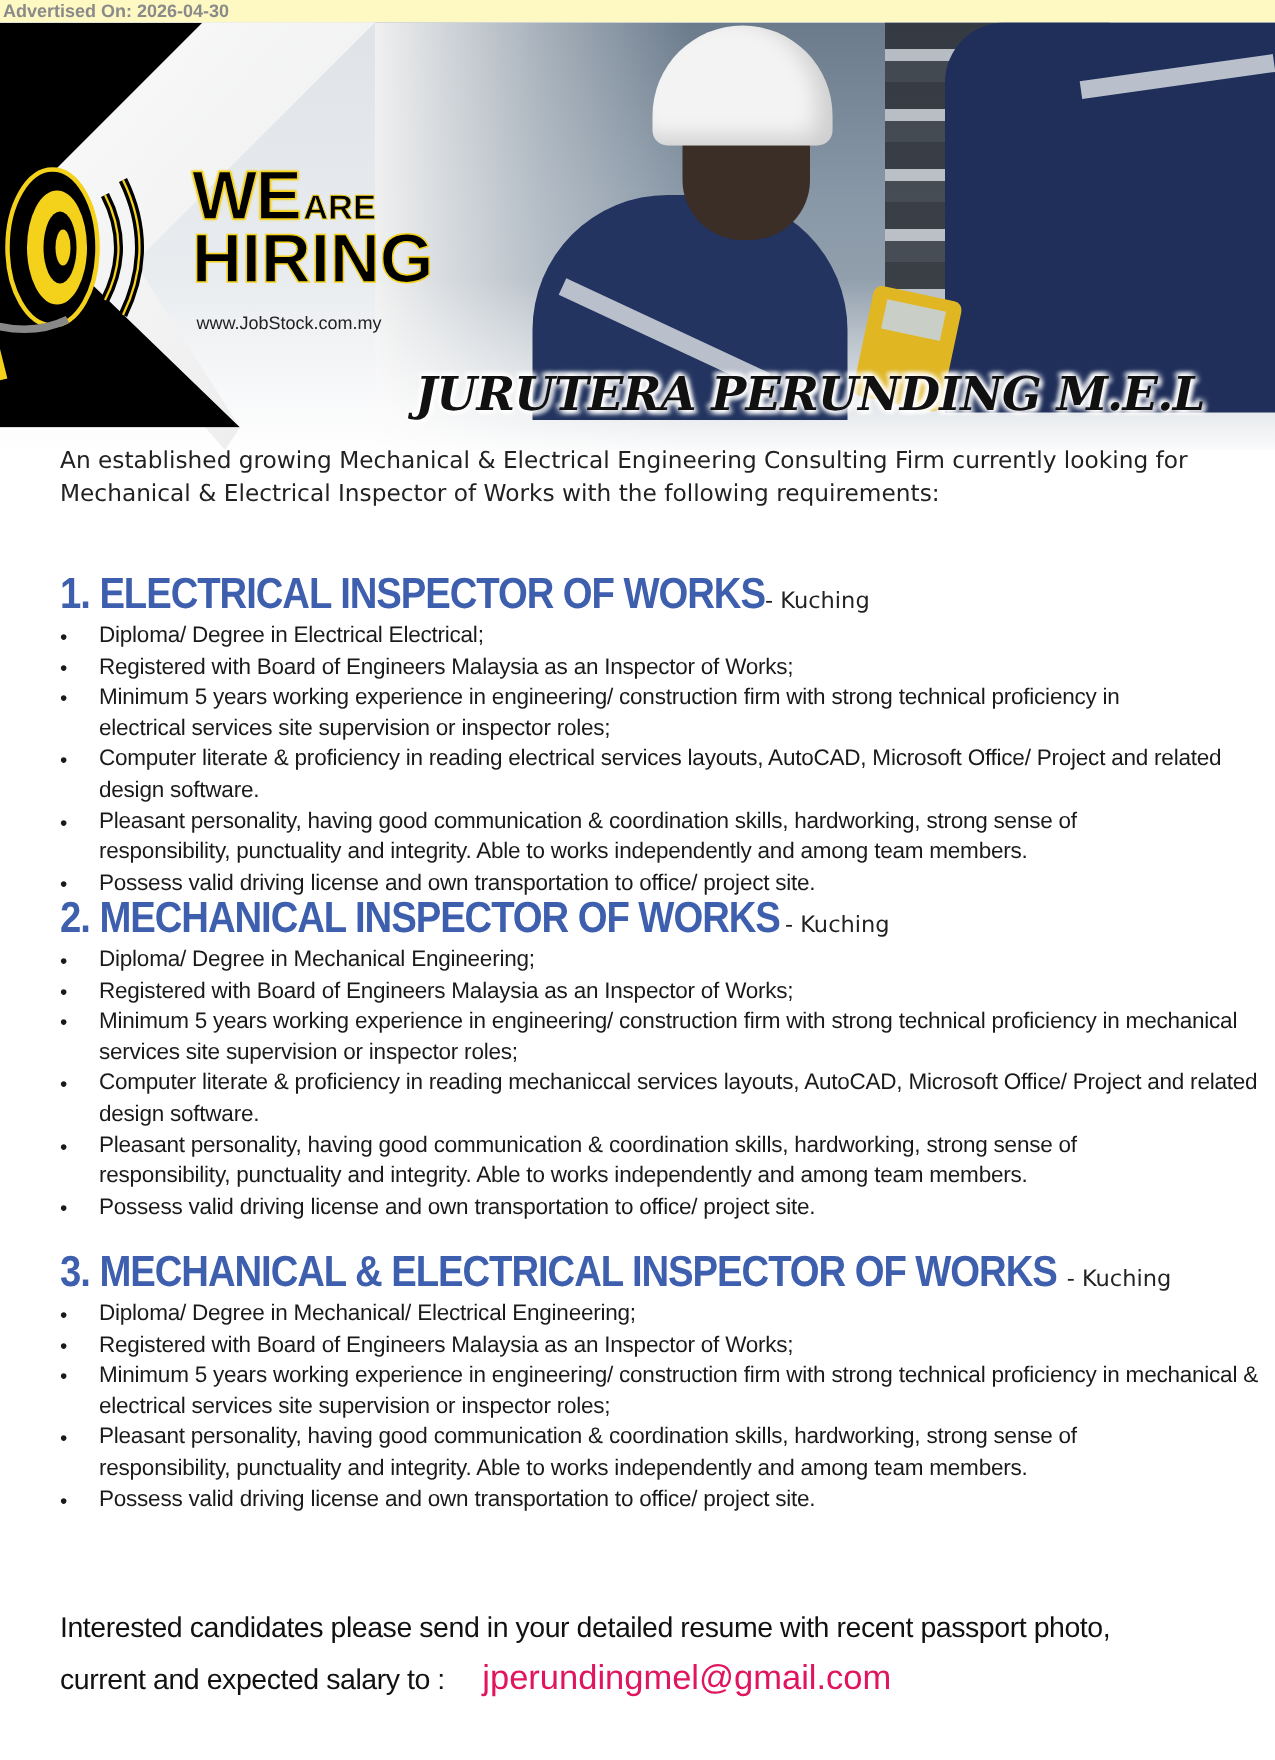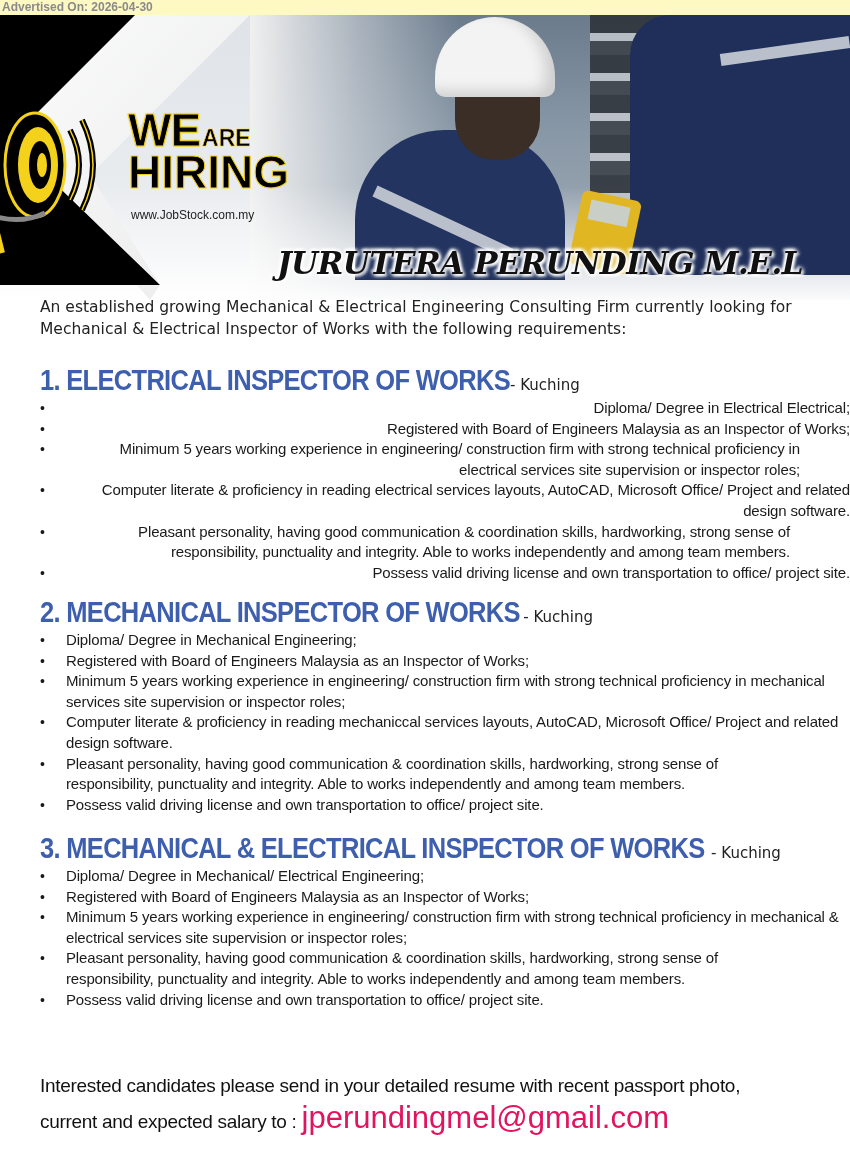--- a/index.html
+++ b/index.html
@@ -129,21 +129,21 @@
   ul.reqs li::before {
     content: "•"; position: absolute; left: 0; top: 0; font-size: 14px;
   }
 
   .contact {
     position: absolute; left: 40px; top: 1070px; width: 800px;
     font-family: "Liberation Sans", sans-serif; font-size: 19px; line-height: 32px; color: #111;
     letter-spacing: -0.3px;
   }
   .contact .email {
-    color: #e0145f; font-size: 31px; letter-spacing: 0px;
+    color: #e0145f; font-size: 23px; letter-spacing: 0px; margin-left: 20px;
   }
 </style>
 </head>
 <body>
 
 <div class="adbar">Advertised On: 2026-04-30</div>
 
 <div class="banner">
   <div class="photo">
     <div class="panel"></div>
@@ -178,21 +178,21 @@
     </div>
     <div class="line2">HIRING</div>
   </div>
   <div class="jobstock">www.JobStock.com.my</div>
 </div>
 
 <div class="company">JURUTERA PERUNDING M.E.L</div>
 
 <p class="intro">An established growing Mechanical &amp; Electrical Engineering Consulting Firm currently looking for Mechanical &amp; Electrical Inspector of Works with the following requirements:</p>
 
-<section class="section" style="top:364px;text-align:right;">
+<section class="section" style="top:380px;">
   <div class="sec-title">
     <span class="name">1. ELECTRICAL INSPECTOR OF WORKS</span>
     <span class="loc" style="margin-left:-64px;"> - Kuching</span>
   </div>
   <ul class="reqs">
     <li>Diploma/ Degree in Electrical Electrical;</li>
     <li>Registered with Board of Engineers Malaysia as an Inspector of Works;</li>
     <li style="padding-right:50px;">Minimum 5 years working experience in engineering/ construction firm with strong technical proficiency in electrical services site supervision or inspector roles;</li>
     <li>Computer literate &amp; proficiency in reading electrical services layouts, AutoCAD, Microsoft Office/ Project and related design software.</li>
     <li style="padding-right:60px;">Pleasant personality, having good communication &amp; coordination skills, hardworking, strong sense of responsibility, punctuality and integrity. Able to works independently and among team members.</li>

